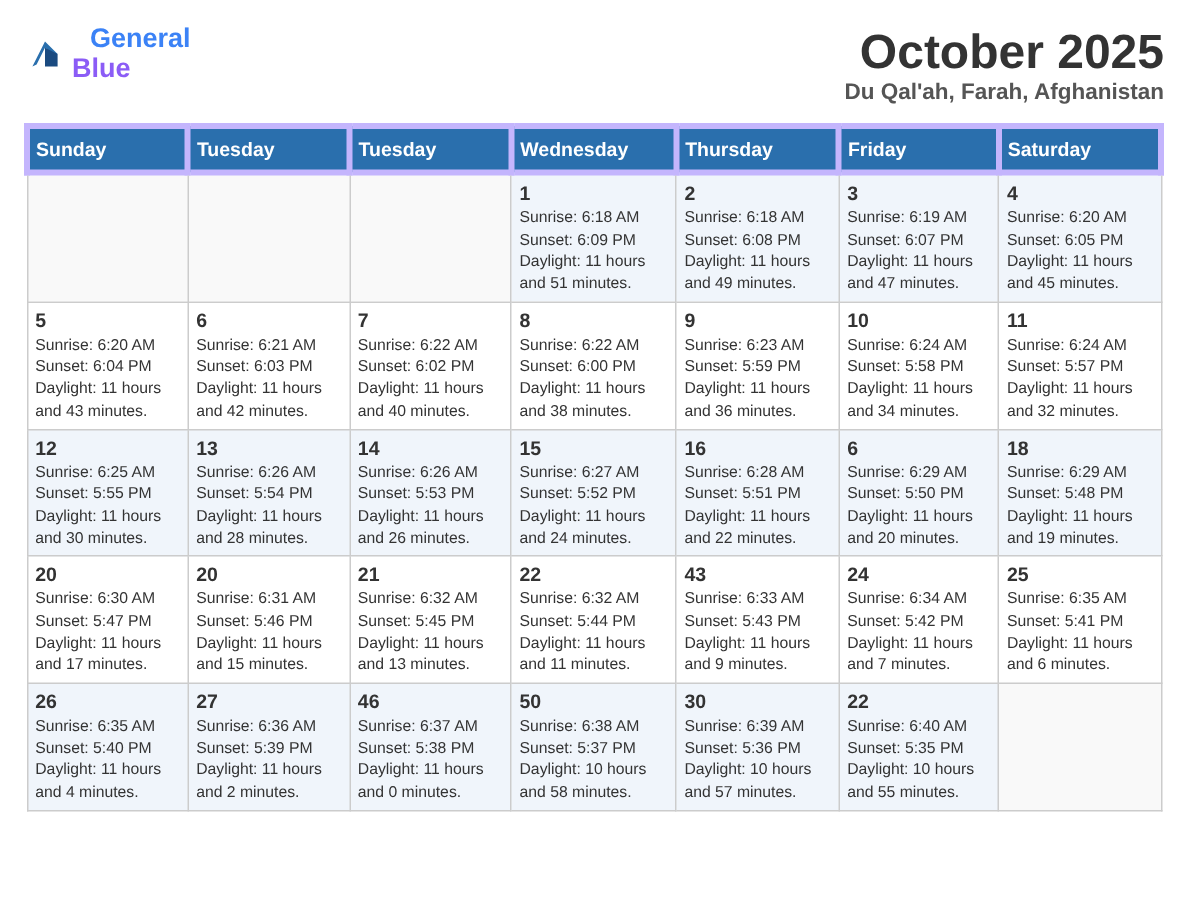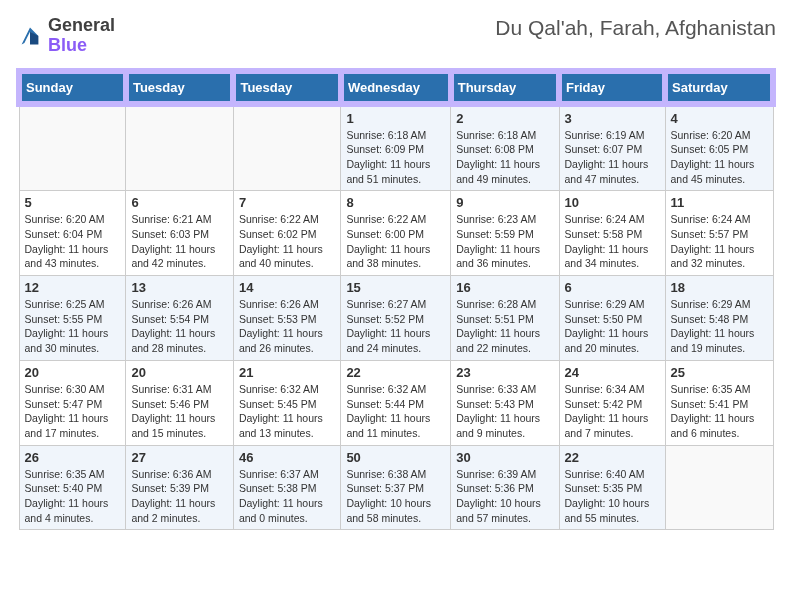--- a/index.html
+++ b/index.html
@@ -20,52 +20,53 @@
       display: flex;
       align-items: center;
     }
     .logo-text {
       display: flex;
       flex-direction: column;
       font-size: 18px;
       font-weight: bold;
       line-height: 1.1;
     }
-    .logo-general { color: #404040; }
+    .logo-general { color: #3b82f6; margin-left: 12px; }
     .logo-blue { color: #8b5cf6; }
     .logo-icon {
       width: 28px;
       height: 28px;
       margin-right: 4px;
     }
     .title-area {
       text-align: right;
     }
     .month-title {
       font-size: 32px;
       font-weight: bold;
       color: #333;
     }
     .location {
-      font-size: 21px;
+      font-size: 15px;
       color: #555;
+      font-weight: bold;
     }
     .calendar {
       width: 100%;
       border-collapse: collapse;
       font-size: 11px;
     }
     .calendar th {
       background-color: #2a6fad;
       color: #fff;
       padding: 6px 4px;
       text-align: left;
       font-size: 13px;
       font-weight: bold;
-      border: 6px solid #c4b5fd;
+      border: 4px solid #c4b5fd;
     }
     .calendar td {
       border: 1px solid #ccc;
       vertical-align: top;
       padding: 4px 5px;
       min-height: 70px;
       width: 113px;
     }
     .day-number {
       font-size: 13px;
@@ -98,20 +99,21 @@
       <rect x="0" y="0" width="40" height="40" fill="none"></rect>
       <polygon points="8,32 20,8 32,20 28,20 20,14 12,30" fill="#2a6fad"></polygon>
       <polygon points="20,14 32,20 32,32 20,32" fill="#1a4a80"></polygon>
     </svg>
     <div class="logo-text">
       <span class="logo-general">General</span>
       <span class="logo-blue">Blue</span>
     </div>
   </div>
   <div class="title-area">
+    <div class="month-title">October 2025</div>
     <div class="location">Du Qal'ah, Farah, Afghanistan</div>
   </div>
 </div>
 
 <table class="calendar">
   <thead>
     <tr>
     <th>Sunday</th>
         <th>Tuesday</th>
         <th>Tuesday</th>
@@ -214,21 +216,21 @@
         </td>
         <td class="row-white">
           <span class="day-number">21</span>
           <div class="day-info">Sunrise: 6:32 AM<br>Sunset: 5:45 PM<br>Daylight: 11 hours<br>and 13 minutes.</div>
         </td>
         <td class="row-white">
           <span class="day-number">22</span>
           <div class="day-info">Sunrise: 6:32 AM<br>Sunset: 5:44 PM<br>Daylight: 11 hours<br>and 11 minutes.</div>
         </td>
         <td class="row-white">
-          <span class="day-number">23</span>
+          <span class="day-number">43</span>
           <div class="day-info">Sunrise: 6:33 AM<br>Sunset: 5:43 PM<br>Daylight: 11 hours<br>and 9 minutes.</div>
         </td>
         <td class="row-white">
           <span class="day-number">24</span>
           <div class="day-info">Sunrise: 6:34 AM<br>Sunset: 5:42 PM<br>Daylight: 11 hours<br>and 7 minutes.</div>
         </td>
         <td class="row-white">
           <span class="day-number">25</span>
           <div class="day-info">Sunrise: 6:35 AM<br>Sunset: 5:41 PM<br>Daylight: 11 hours<br>and 6 minutes.</div>
         </td>

